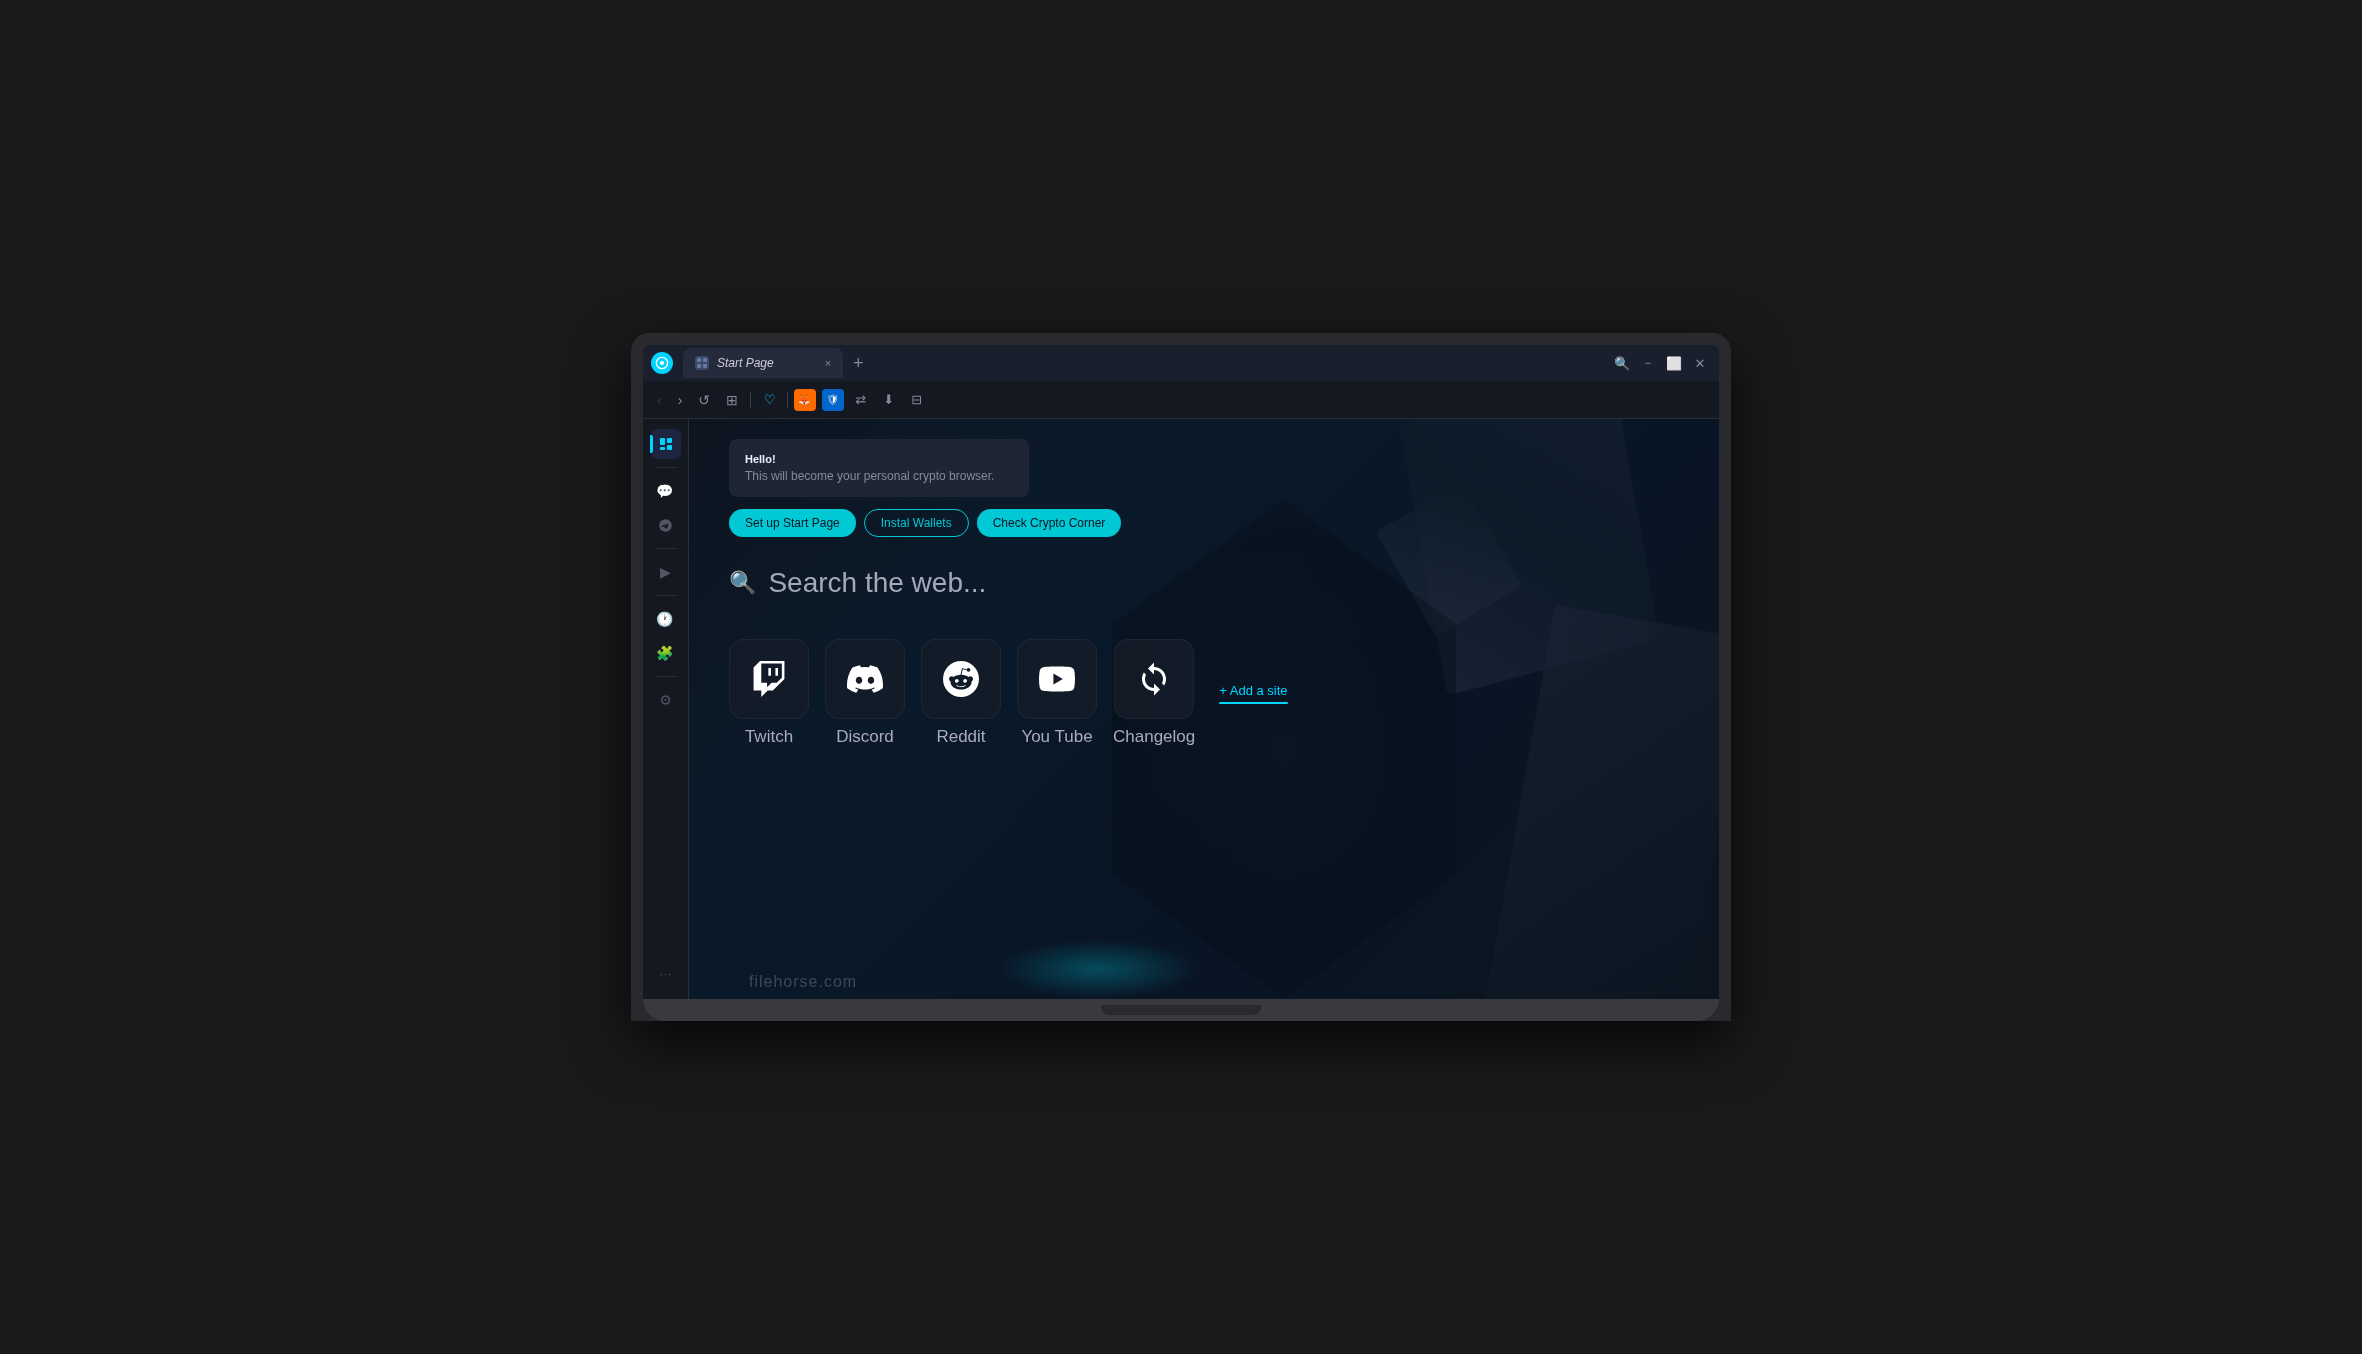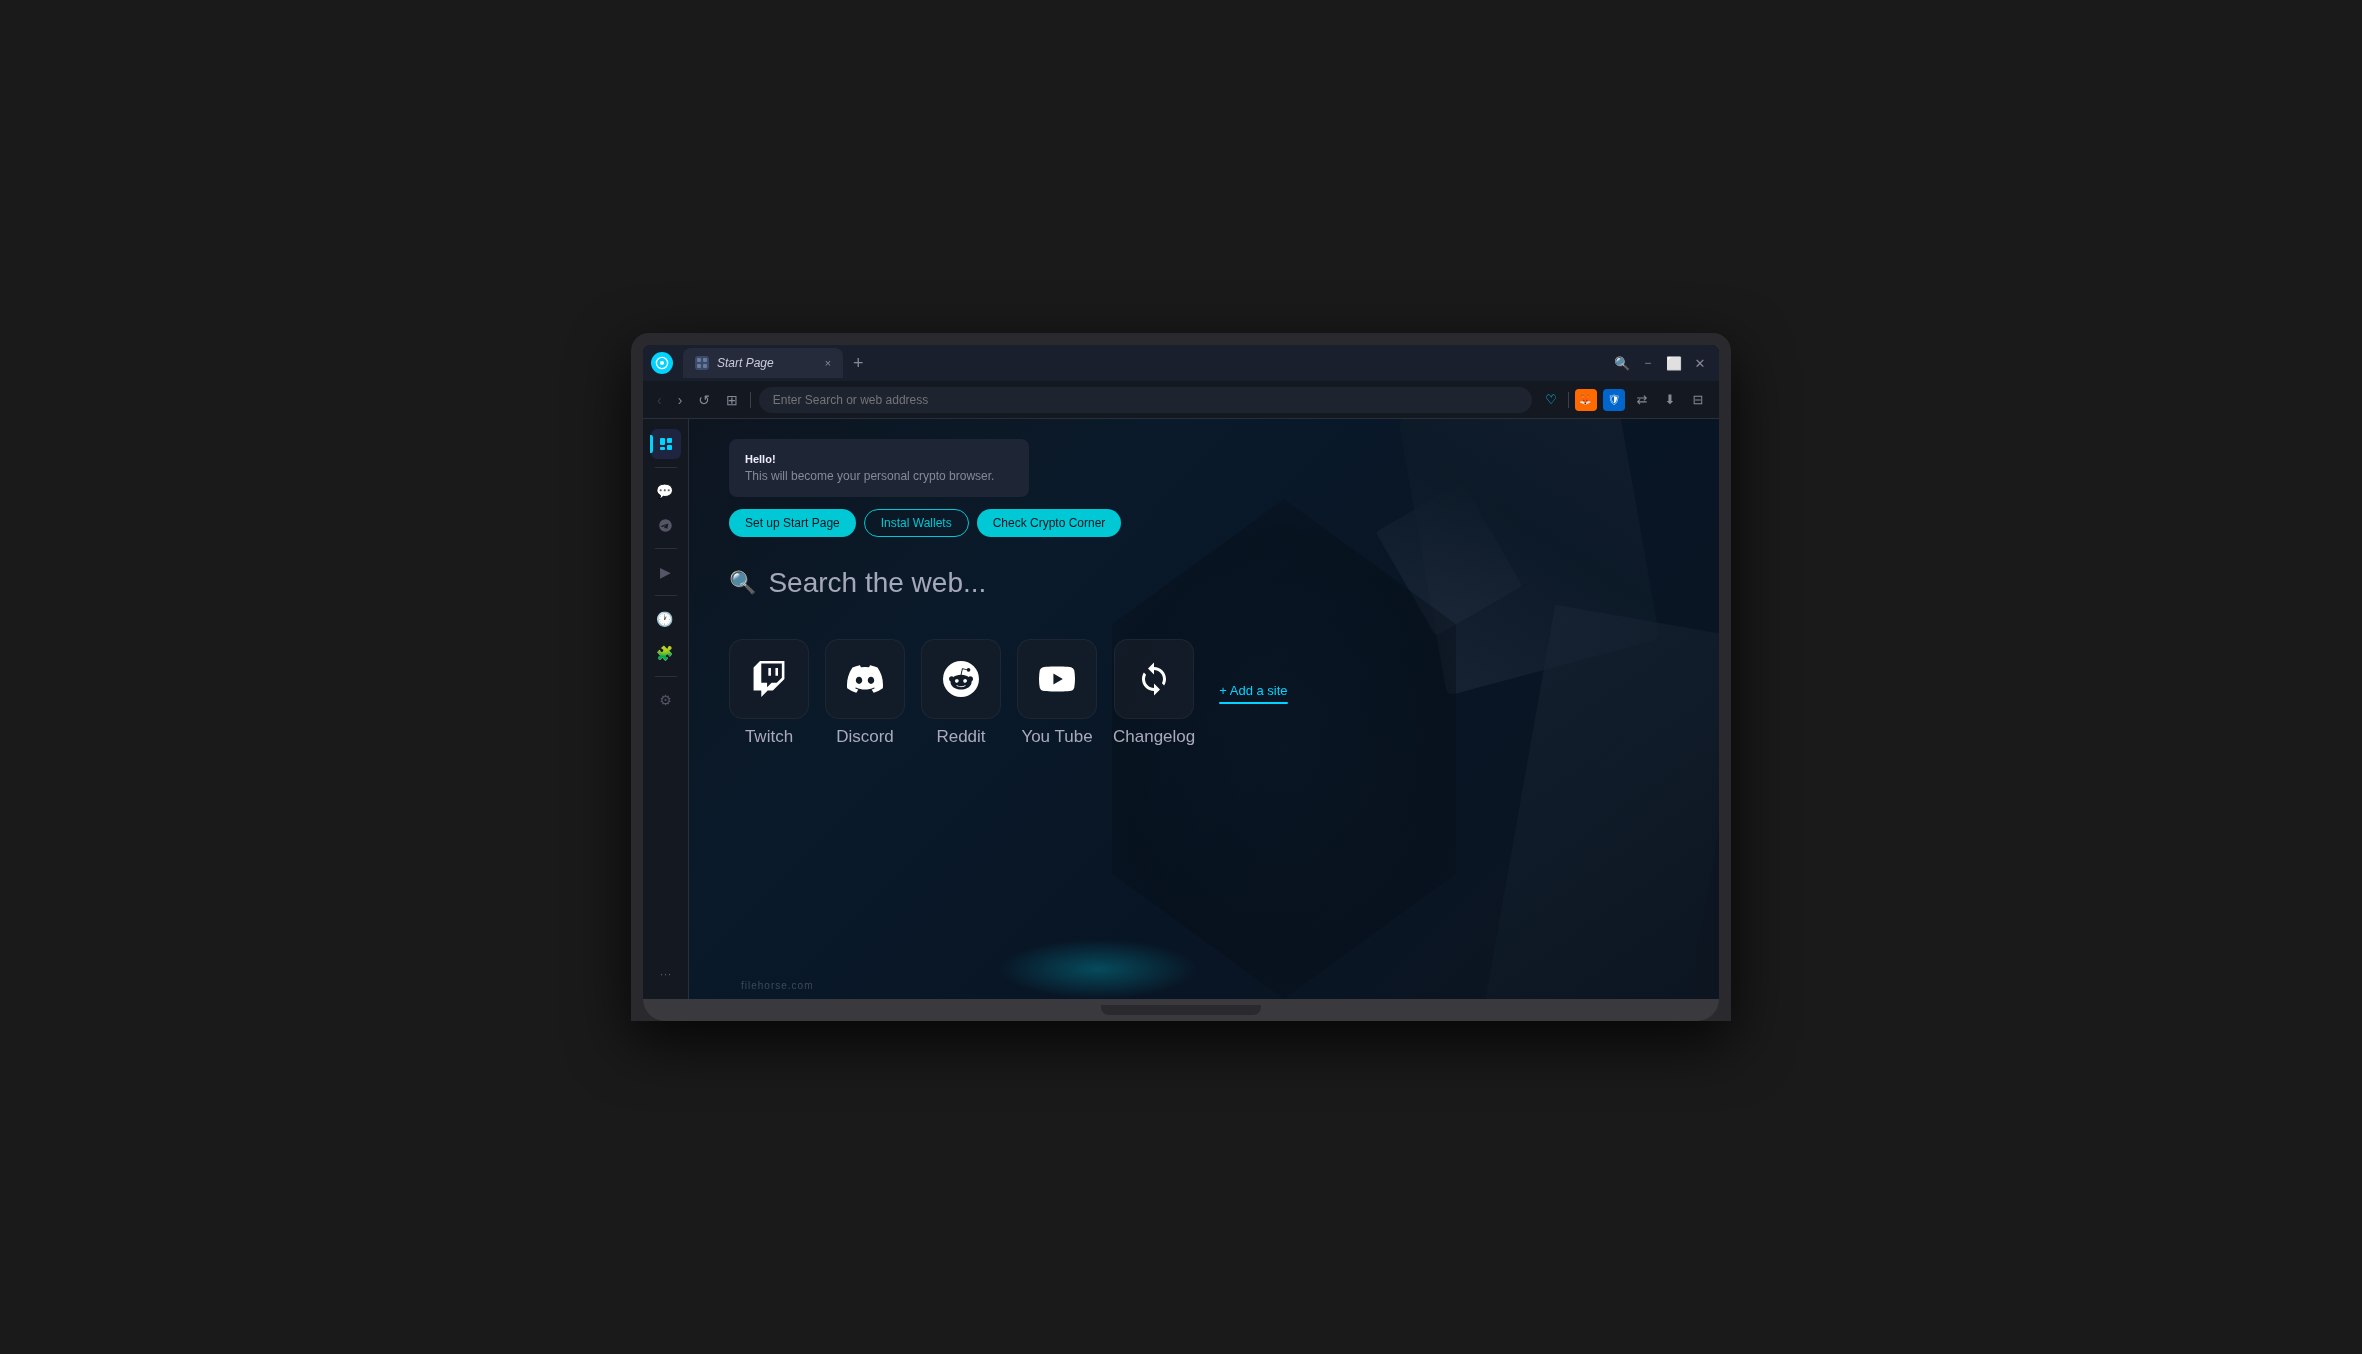--- a/index.html
+++ b/index.html
@@ -399,23 +399,23 @@
       width: 100%;
       height: 2px;
       background: #00d4ff;
       border-radius: 1px;
     }
 
     
     .watermark {
       position: absolute;
       bottom: 8px;
-      left: 52px;
+      left: 60px;
       color: rgba(255,255,255,0.2);
-      font-size: 10px;
+      font-size: 16px;
       letter-spacing: 1px;
       z-index: 20;
     }
   </style>
 </head>
 <body>
 
 <div class="laptop-outer">
   <div class="laptop-screen">
 
@@ -443,21 +443,20 @@
       <div class="toolbar-icon">⬜</div>
       <div class="toolbar-icon">✕</div>
     </div>
 
     <div class="address-bar">
       <span class="nav-btn disabled">‹</span>
       <span class="nav-btn">›</span>
       <span class="nav-btn">↺</span>
       <span class="nav-btn">⊞</span>
       <div class="divider-v"></div>
-      <input class="address-input" type="text" placeholder="Enter Search or web address" style="">
       <div class="toolbar-icons">
         <div class="toolbar-icon accent">♡</div>
         <div class="divider-v"></div>
         <div class="toolbar-icon orange">🦊</div>
         <div class="toolbar-icon blue">🛡</div>
         <div class="toolbar-icon">⇄</div>
         <div class="toolbar-icon">⬇</div>
         <div class="toolbar-icon">⊟</div>
       </div>
     </div>

